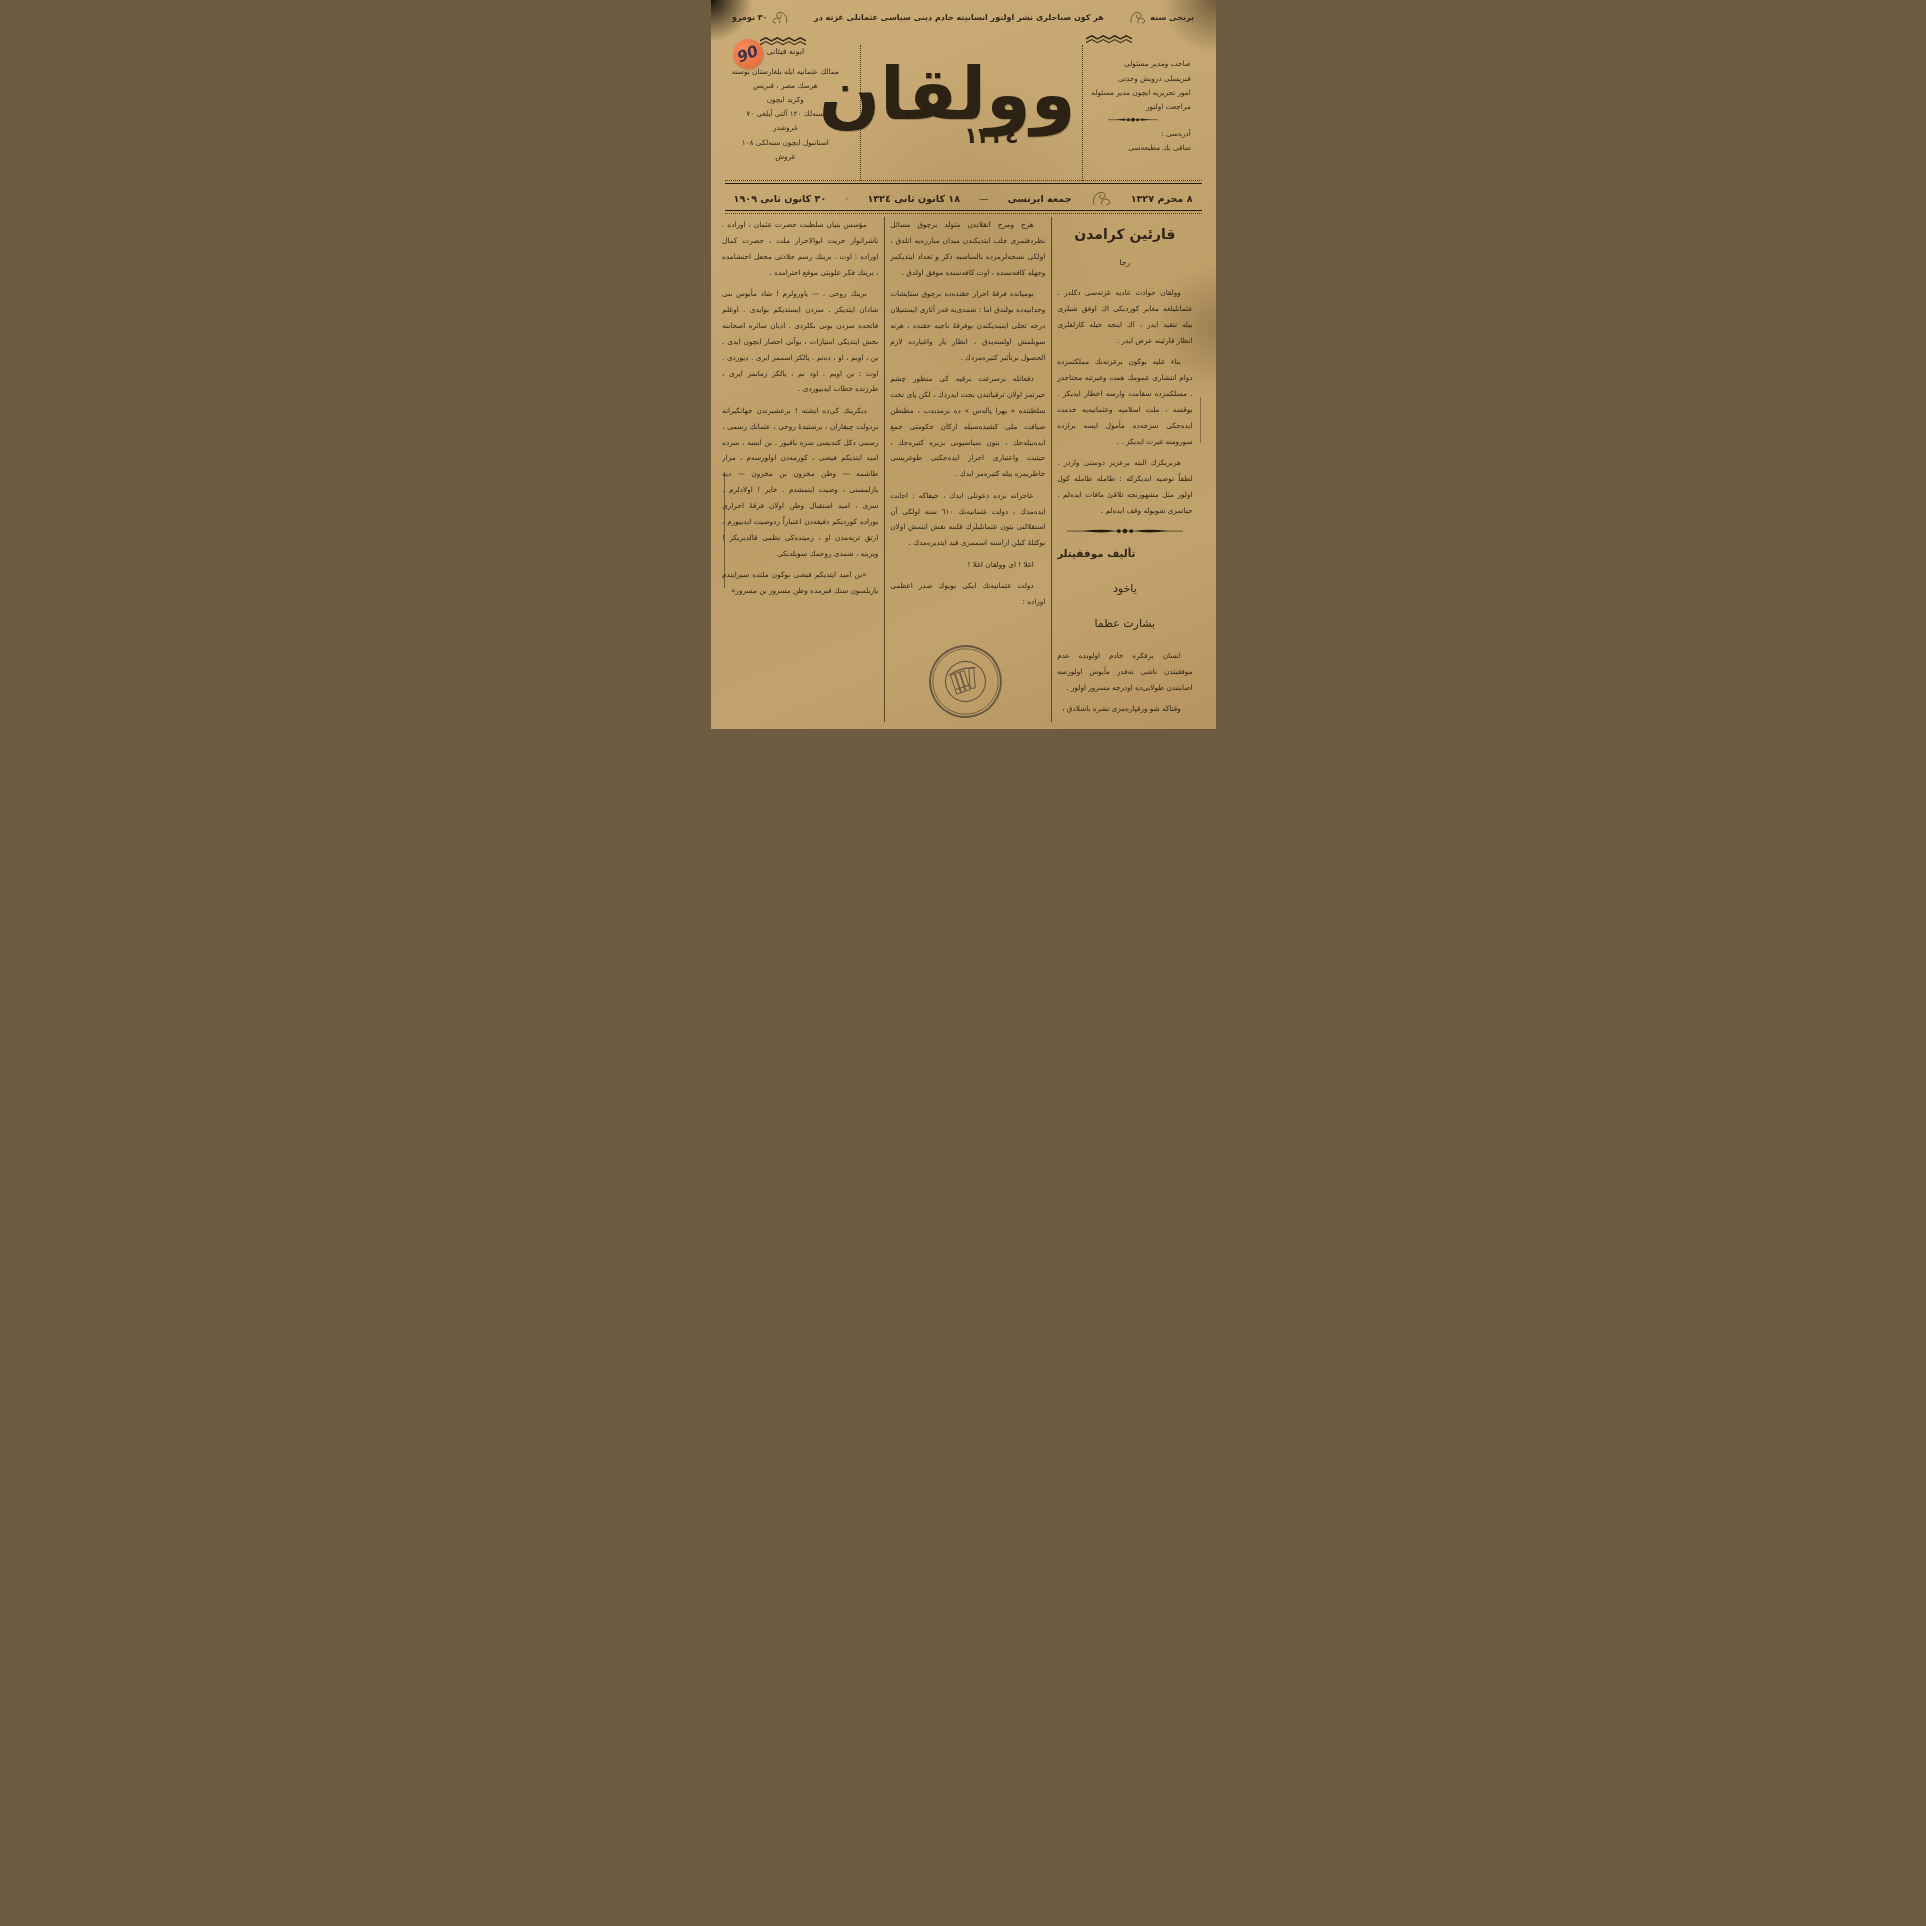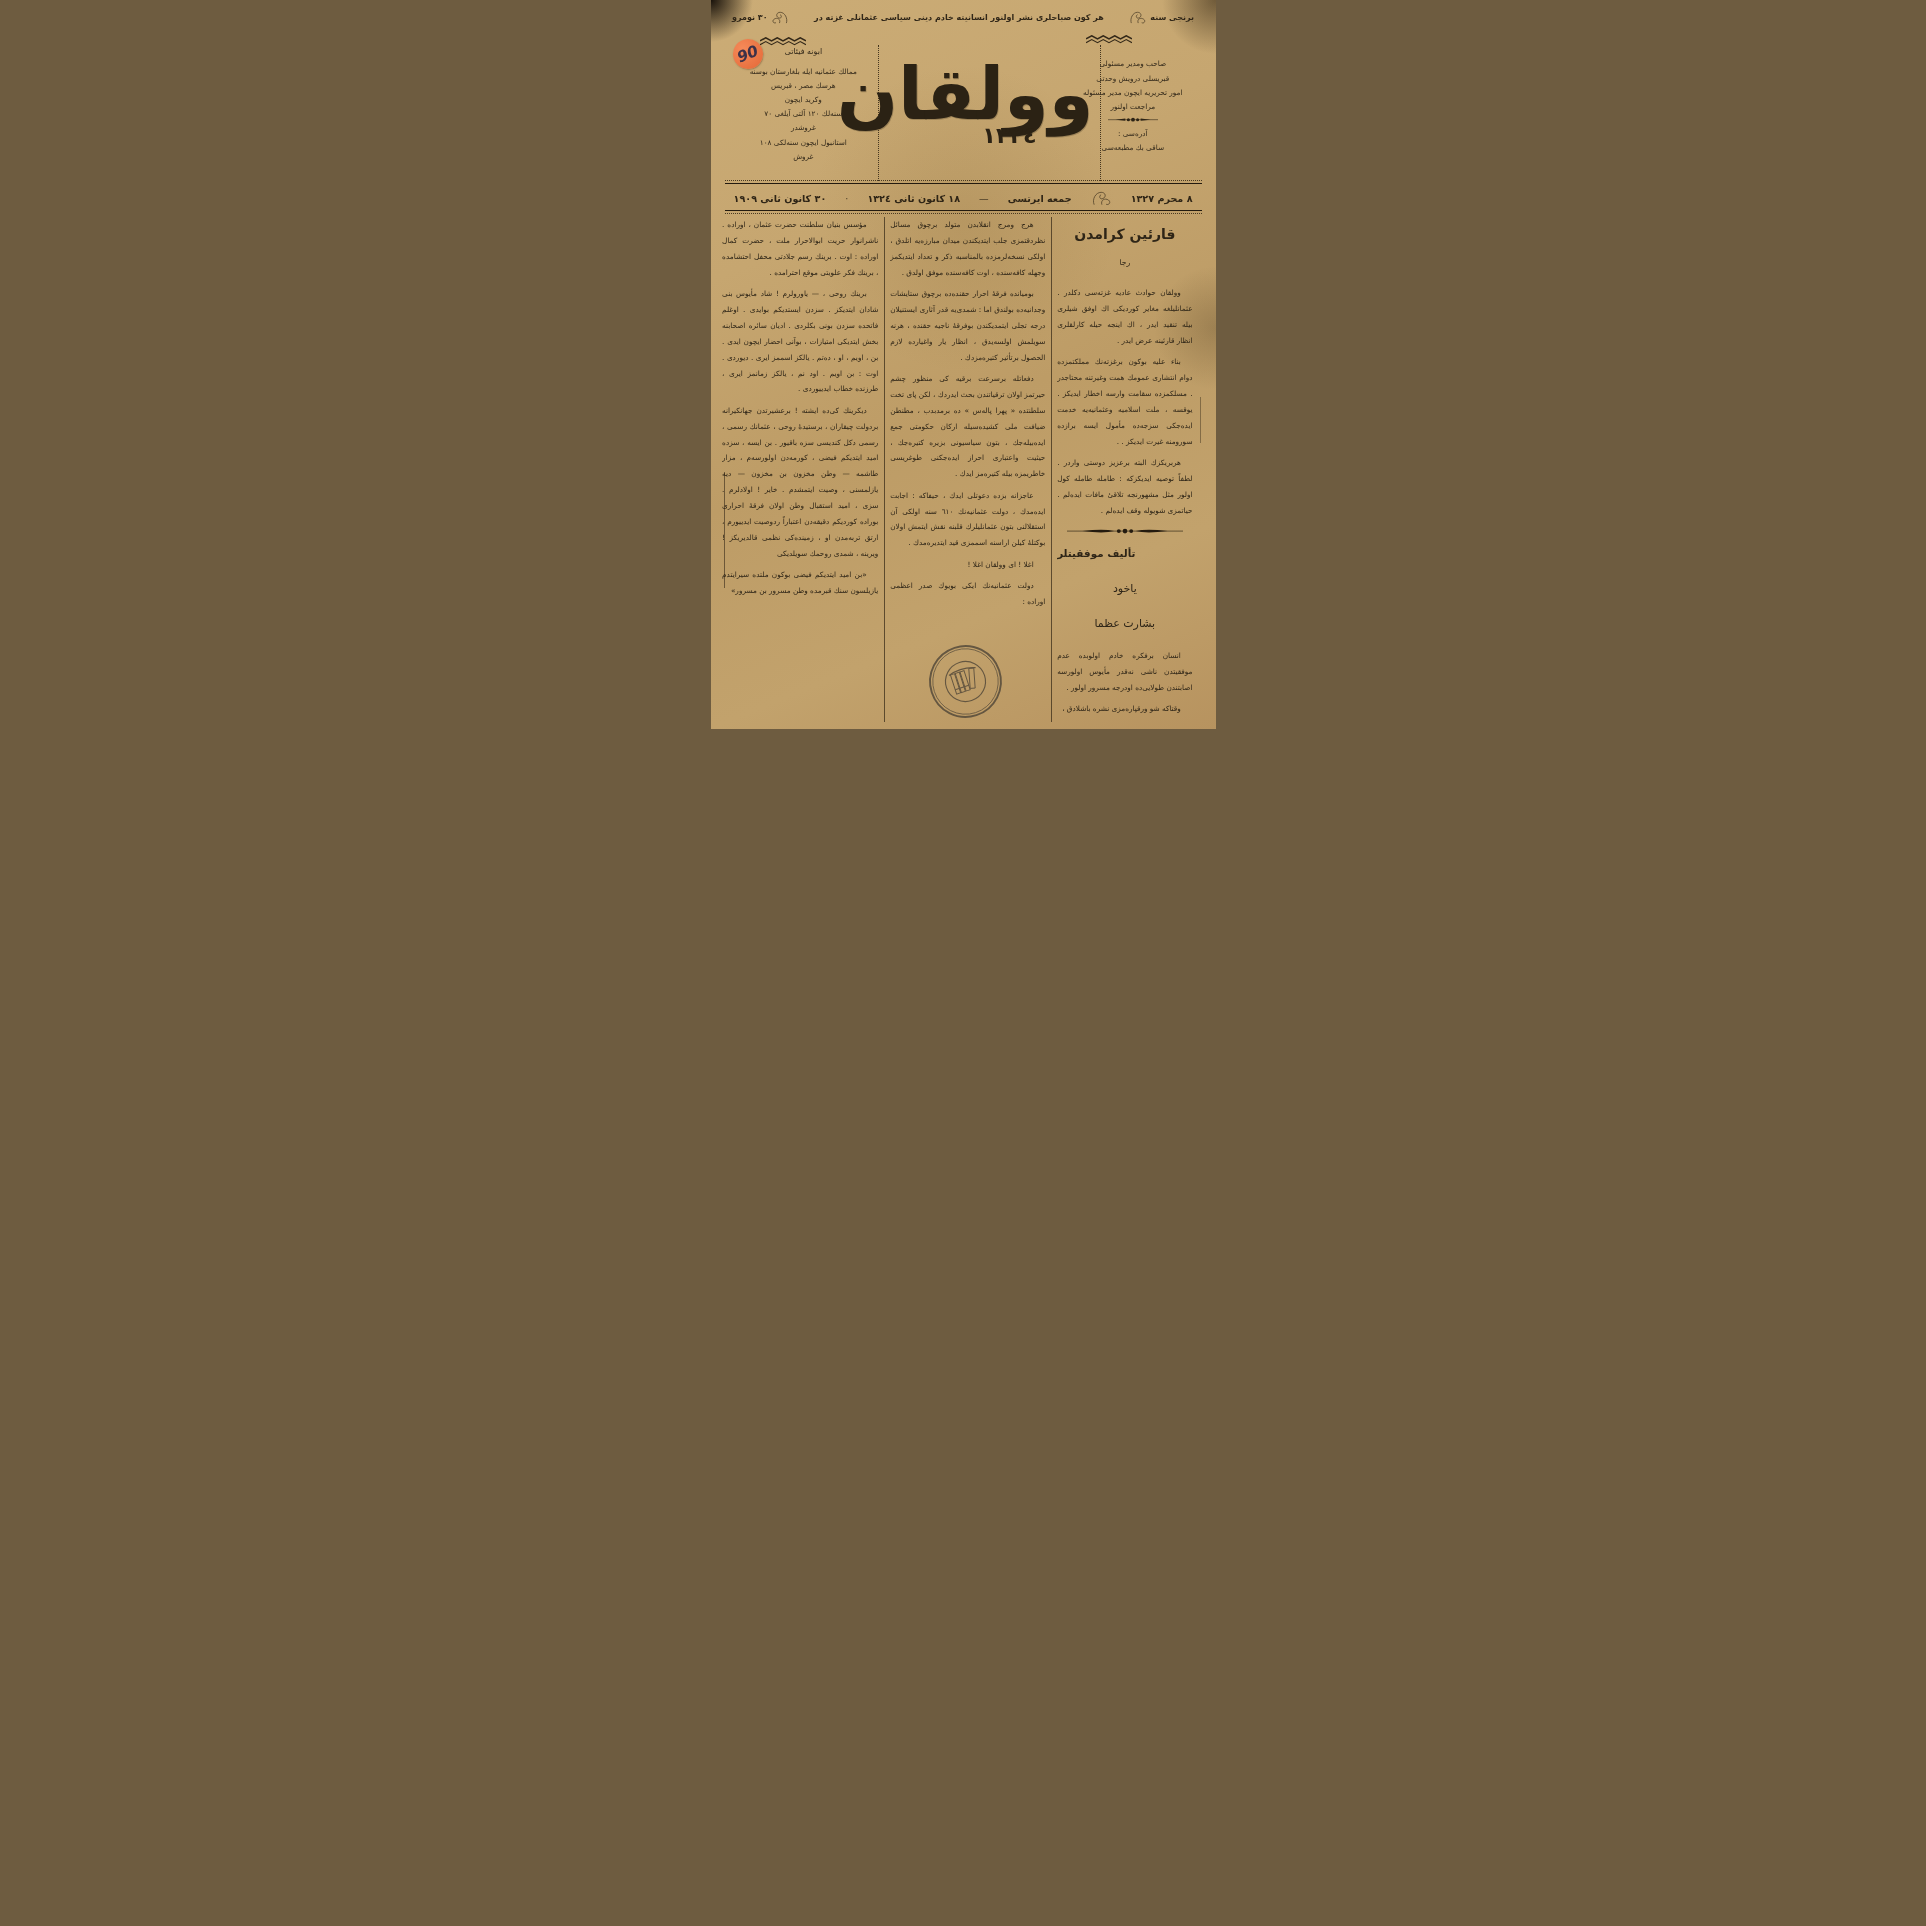--- a/index.html
+++ b/index.html
@@ -18,21 +18,21 @@
       radial-gradient(circle at 50% 30%, rgba(120,90,40,0.18), rgba(120,90,40,0) 154px),
       linear-gradient(158deg,#cbac76 0%,#c6a670 30%,#bd9c66 55%,#c2a26c 78%,#b7935f 100%);
   }
   .abs{position:absolute;}
   
   .topline{top:10px;right:21.6px;left:21.6px;display:flex;align-items:center;gap:3.9px;font-size:8px;font-weight:bold;color:#312718;}
   .topline .motto{flex:1;text-align:center;letter-spacing:0.2px;}
   .flourish{opacity:.85;flex:0 0 auto;}
   .zigzag{opacity:.9;}
   
-  .band{top:45px;height:136px;left:24px;right:21.6px;}
+  .band{top:45px;height:136px;left:6px;right:21.6px;}
   .vrule{position:absolute;top:0;bottom:0;width:0;border-right:0.8px dotted #453category61f;border-right:0.8px dotted #45361f;}
   .sidebox{position:absolute;top:0;bottom:0;text-align:center;font-size:7.3px;line-height:1.95;color:#33291a;}
   .sidebox .bx-line{white-space:nowrap;}
   .masthead{position:absolute;top:-5.4px;text-align:center;color:#2b2214;}
   .masthead-title{font-size:72px;line-height:1.5;font-weight:bold;letter-spacing:-1.5px;text-shadow:0.8px 0.8px 0 rgba(43,34,20,.25);}
   .masthead-year{font-size:22.3px;font-weight:bold;margin-top:-26px;transform:translateX(20px);letter-spacing:2.3px;}
   .sticker{top:39px;left:22.3px;width:30px;height:30px;border-radius:50%;background:radial-gradient(circle at 35% 30%,#f58a59,#e8703f 75%);box-shadow:0.4px 0.8px 1.5px rgba(60,30,10,.35);display:flex;align-items:center;justify-content:center;transform:rotate(-8deg);}
   .sticker span{font-size:15.4px;color:#3c3148;font-style:italic;font-weight:bold;transform:rotate(-14deg);}
   
   .hrule-a{left:14px;right:14px;height:1.9px;border-top:0.8px dotted #4a3a22;border-bottom:1.9px solid #241b0f;}
@@ -101,21 +101,21 @@
 
     <div class="vrule" style="left:143px;"></div>
 
     <div class="masthead" style="left:151px;width:208px;">
       <div class="masthead-title">وولقان</div>
       <div class="masthead-year">١٣٢٤</div>
     </div>
 
     <div class="vrule" style="left:365px;"></div>
 
-    <div class="sidebox" style="right:3.1px;width:116px;padding-top:12.3px;">
+    <div class="sidebox" style="right:3.1px;width:116px;padding-top:12.3px;text-align:right;">
       <div class="bx-line">صاحب ومدير مسئولى</div>
       <div class="bx-line">قبريسلى درويش وحدتى</div>
       <div class="bx-line">امور تحريريه ايچون مدير مسئوله</div>
       <div class="bx-line">مراجعت اولنور</div>
       <svg class="orn-divider" width="50" height="5.4" viewBox="0 0 130 14" style="margin:3.1px auto;">
         <line x1="0" y1="7" x2="130" y2="7" stroke="#2c2315" stroke-width="1.5"></line>
         <circle cx="53" cy="7" r="4" fill="#2c2315"></circle>
           <circle cx="65" cy="7" r="5" fill="#2c2315"></circle>
           <circle cx="77" cy="7" r="4" fill="#2c2315"></circle>
         <path d="M20 7 L45 4 L45 10 Z" fill="#2c2315"></path>

